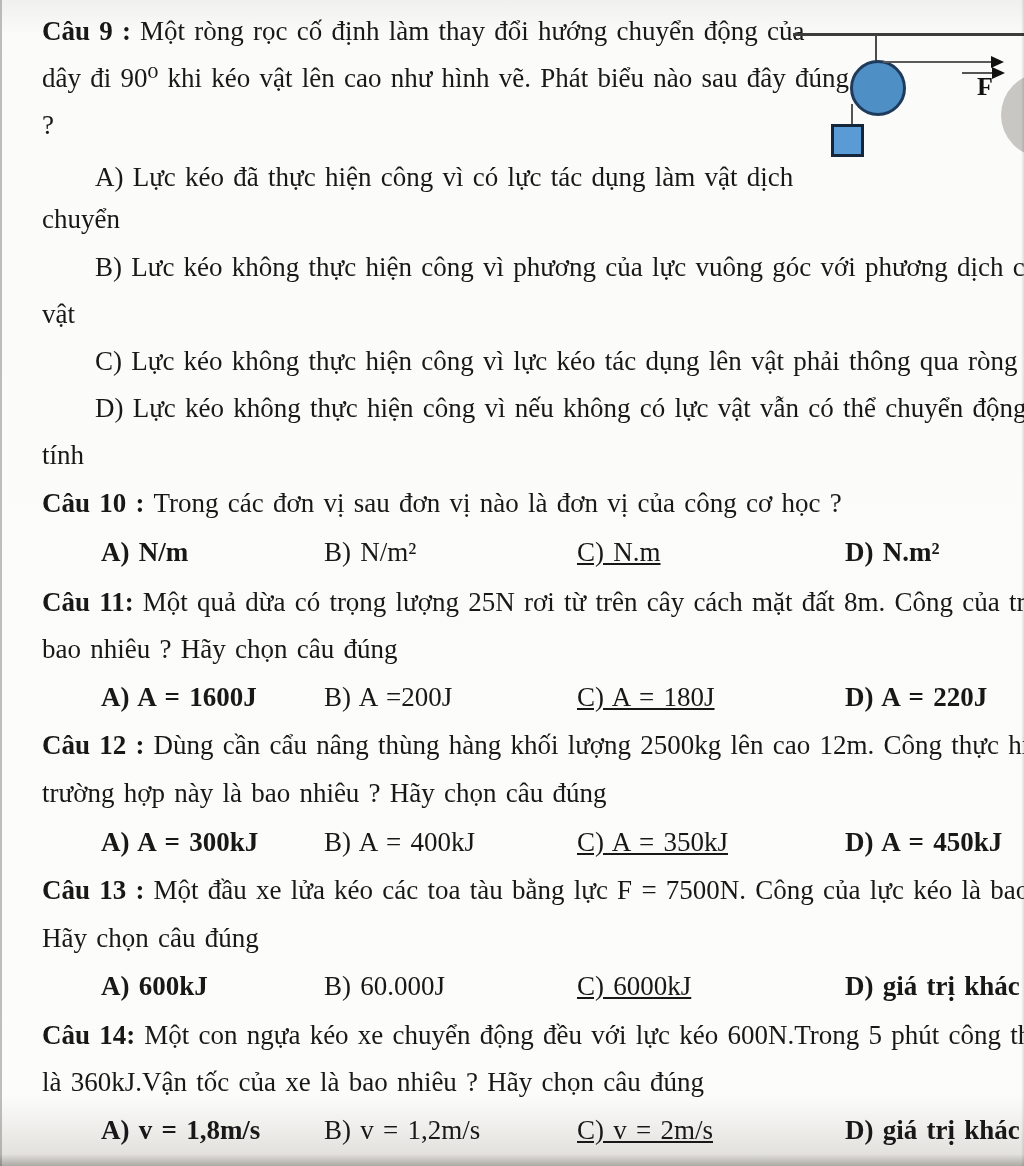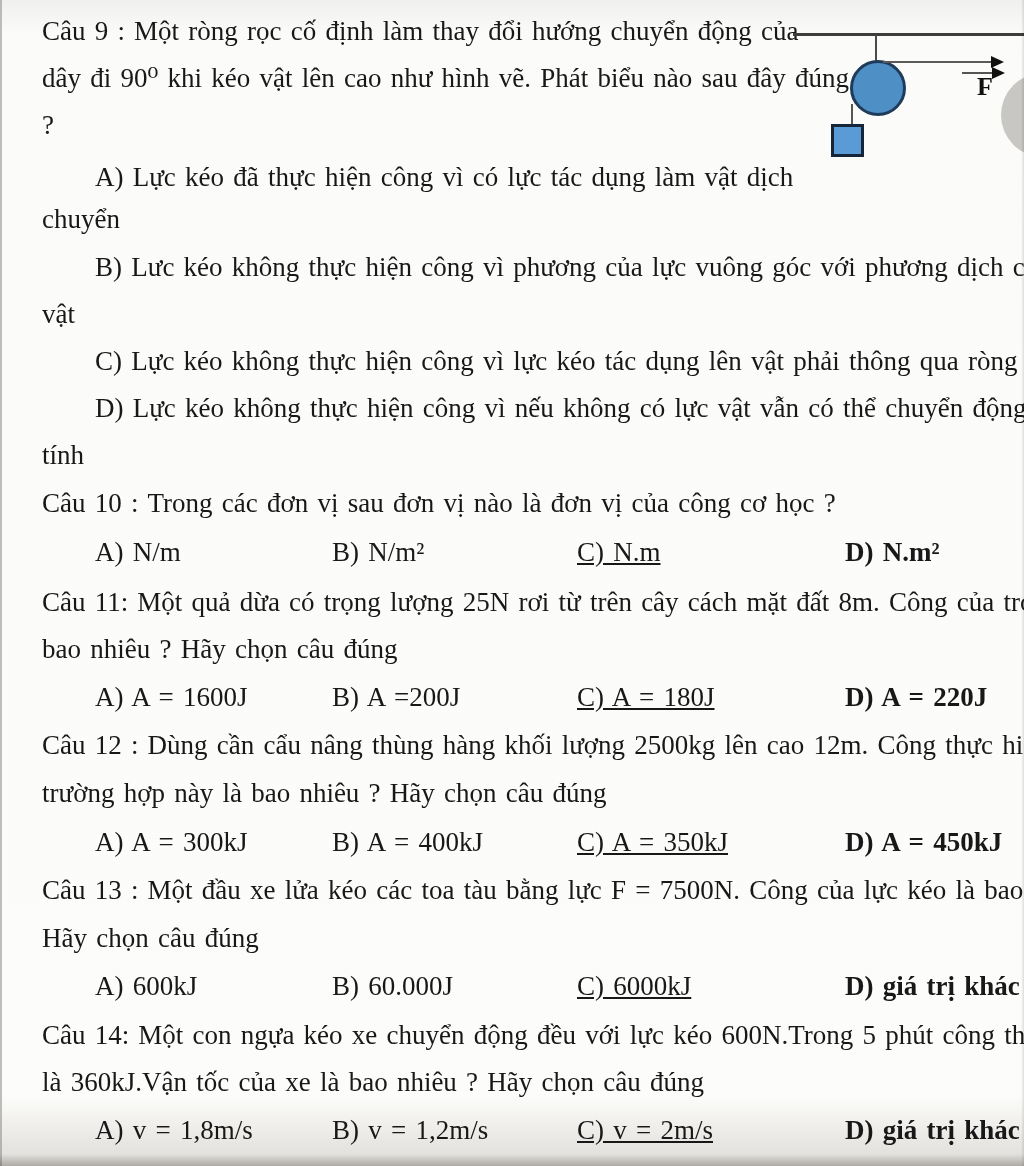--- a/index.html
+++ b/index.html
@@ -11,24 +11,24 @@
     position: relative; width: 1024px; height: 1166px; overflow: hidden;
     background: linear-gradient(180deg, #f0f0ee 0%, #fbfbf9 3%, #fcfcfa 94%, #dedcd8 100%);
     color: #181818;
   }
   .line {
     position: absolute; left: 42px; width: 1100px;
     font-size: 27px; line-height: 34px; white-space: nowrap;
     word-spacing: 2.5px; color: #181818;
   }
   .indent { left: 95px; }
-  .qlabel { font-weight: 400; margin-right: 9px; }
+  .qlabel { font-weight: 700; margin-right: 9px; }
   .optrow { left: 0; width: 1024px; }
   .opt { position: absolute; white-space: nowrap; }
-  .opt.pa { left: 95px; } .opt.pb { left: 332px; text-align: center; }
+  .opt.pa { left: 101px; font-weight: bold; } .opt.pb { left: 324px; text-align: center; }
   .opt.pc { left: 577px; text-decoration: underline; } .opt.pd { left: 845px; font-weight: bold; }
 
   
   .dg { position: absolute; }
   .ceiling   { left: 793px; top: 33px;  width: 231px; height: 3px;  background: #3d3d3d; }
   .hanger    { left: 875px; top: 35px;  width: 2px;   height: 55px; background: #4a4a4a; }
   .pulley    { left: 850px; top: 60px;  width: 50px;  height: 50px; border-radius: 50%;
                background: #4e90c6; border: 3px solid #1f3b5c; }
   .rope-h    { left: 883px; top: 61px;  width: 109px; height: 2px;  background: #5a5a5a; }
   .arrowhead { width: 0; height: 0; border-top: 6px solid transparent;

